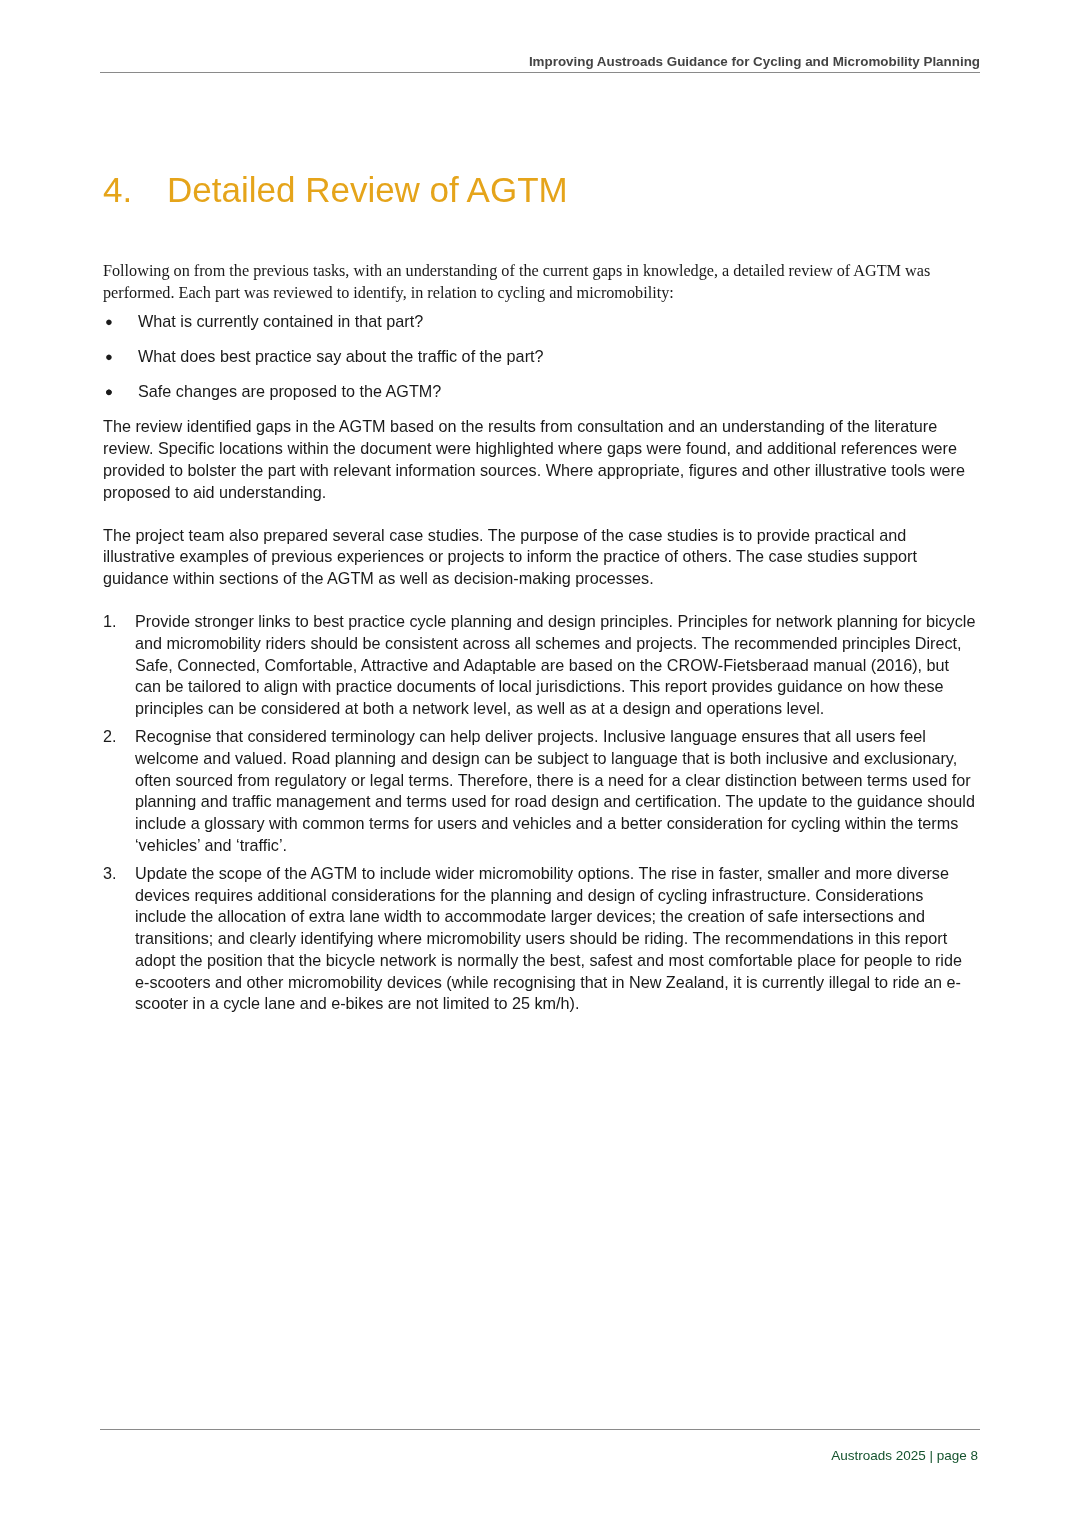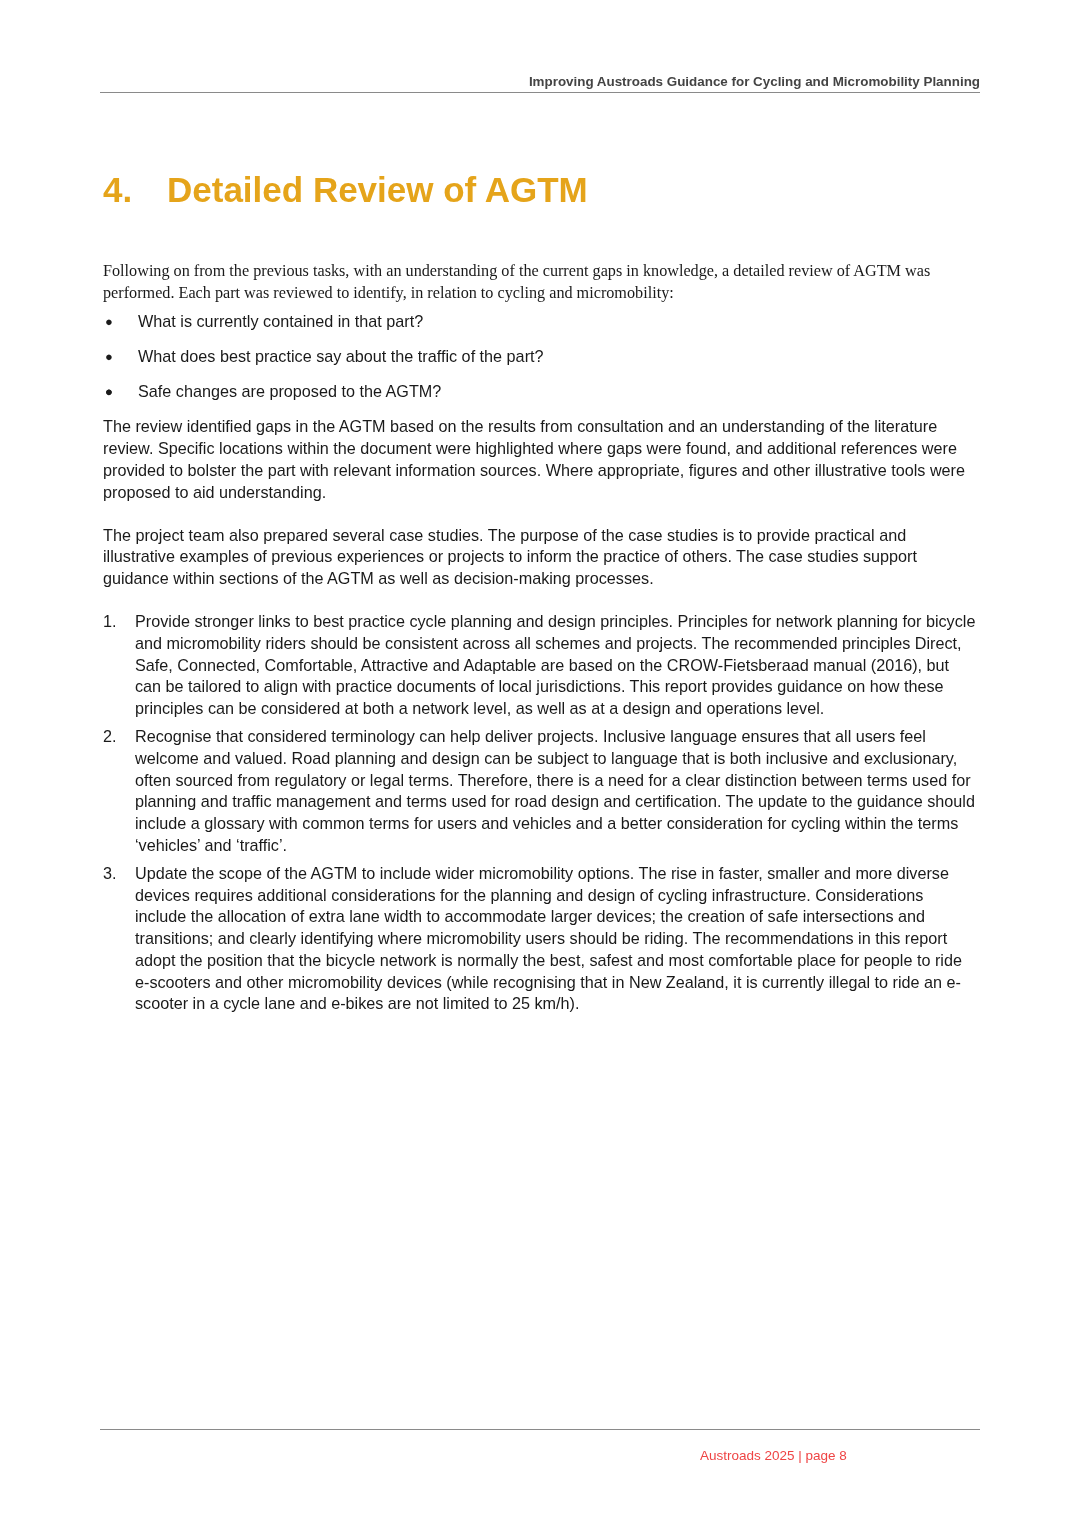--- a/index.html
+++ b/index.html
@@ -1,27 +1,27 @@
 <!DOCTYPE html>
 <html><head>
   <meta charset="utf-8">
   <style>
     html, body { margin: 0; padding: 0; background: #ffffff; }
     body {
       width: 1080px; height: 1526px; position: relative; overflow: hidden;
       font-family: "Liberation Sans", sans-serif; color: #1a1a1a;
     }
     .header {
-      position: absolute; left: 100px; top: 74px; width: 880px;
+      position: absolute; left: 100px; top: 54px; width: 880px;
       text-align: right; font-size: 13.4px; font-weight: bold; color: #444;
       padding-bottom: 3px; border-bottom: 1px solid #8a8a8a;
     }
     .title {
       position: absolute; left: 103px; top: 170px; margin: 0;
-      font-size: 35px; font-weight: bold; color: #e5a41a; white-space: nowrap;
+      font-size: 35px; font-weight: normal; color: #e5a41a; white-space: nowrap;
     }
     .title .num { display: inline-block; width: 64px; }
     .content {
       position: absolute; left: 103px; top: 261px; width: 875px;
       font-size: 16.2px; line-height: 21.8px; color: #1a1a1a;
     }
     .content p { margin: 0; }
     .p-intro { margin-bottom: 6px !important; font-family: Liberation Serif, serif; }
     ul.bullets { list-style: none; margin: 0 0 14px 0; padding: 0; }
     ul.bullets li { position: relative; padding-left: 35px; margin-bottom: 13.2px; }
@@ -33,21 +33,21 @@
     .gap-sm { margin-bottom: 7px !important; }
     ol.recs { list-style: none; margin: 0 0 20px 0; padding: 0; }
     ol.recs li { position: relative; padding-left: 32px; margin-bottom: 6px; }
     ol.recs .n { position: absolute; left: 0; top: 0; }
     .footer-rule {
       position: absolute; left: 100px; top: 1429px; width: 880px;
       border-top: 1px solid #8a8a8a;
     }
     .footer {
       position: absolute; left: 700px; top: 1448px; width: 278px;
-      font-size: 13.5px; color: #ef4444;
+      text-align: right; font-size: 13.5px; color: #14532d;
     }
   </style>
 </head>
 <body>
 
 <div class="header">Improving Austroads Guidance for Cycling and Micromobility Planning</div>
 
 <h1 class="title" style="color: rgb(229, 164, 26);">
   <span class="num">4.</span><span>Detailed Review of AGTM</span>
 </h1>

